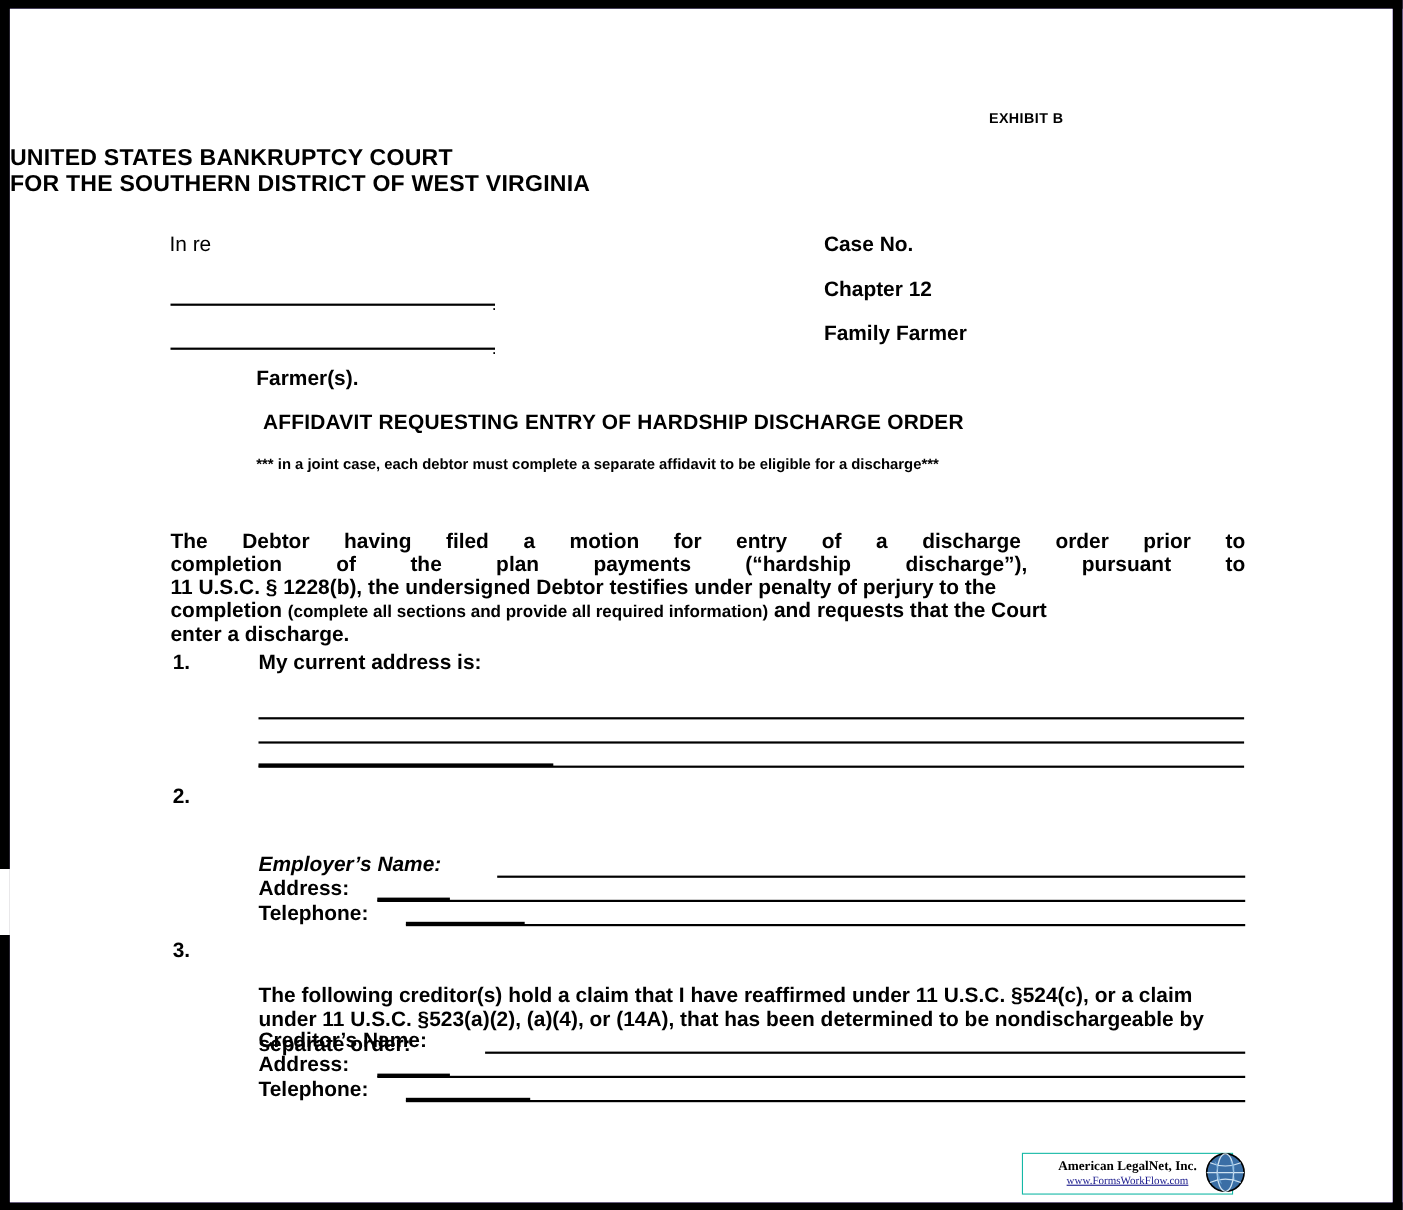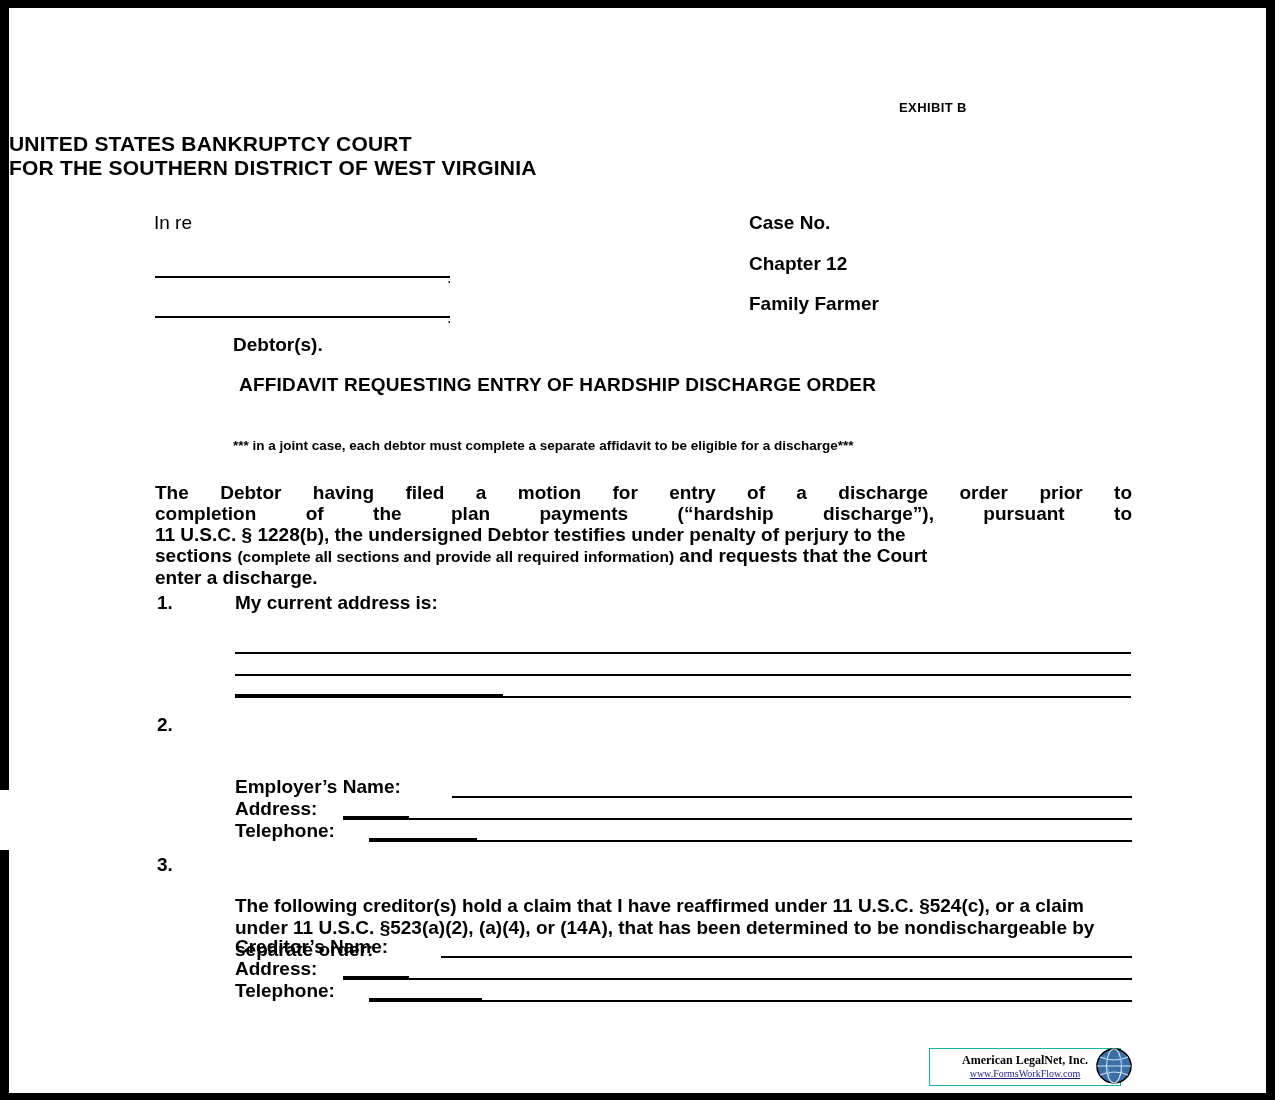--- a/index.html
+++ b/index.html
@@ -151,21 +151,21 @@
     top: 366px;
     font-size: 19px;
     font-weight: bold;
     letter-spacing: 0.2px;
     white-space: nowrap;
   }
 
   .joint-note {
     position: absolute;
     left: 224px;
-    top: 430px;
+    top: 406px;
     font-size: 13.5px;
     font-weight: 600;
     white-space: nowrap;
   }
 
   .para {
     position: absolute;
     left: 146px;
     top: 474px;
     width: 977px;
@@ -210,21 +210,21 @@
   .l1c2 { left: 226px; top: 686px; width: 268px; border-bottom: 3px solid #000; }
 
   .n2 { left: 148px; top: 706px; }
   .t2 { left: 226px; top: 706px; width: 898px; }
 
   .lbl {
     position: absolute;
     font-size: 19px;
     font-weight: bold;
   }
-  .emp-name  { left: 226px; top: 768px; }
+  .emp-name  { left: 226px; top: 768px; font-style: italic; }
   .emp-addr  { left: 226px; top: 790px; }
   .emp-tel   { left: 226px; top: 812px; }
 
   .le1 { left: 443px; top: 788px; width: 680px; }
   .le2 { left: 334px; top: 810px; width: 789px; }
   .le2b { left: 334px; top: 808px; width: 66px; border-bottom: 3px solid #000; }
   .le3 { left: 360px; top: 832px; width: 763px; }
   .le3b { left: 360px; top: 830px; width: 108px; border-bottom: 3px solid #000; }
 
   .n3 { left: 148px; top: 846px; }
@@ -296,31 +296,31 @@
     <div class="inre">In re</div>
     <div class="caseno">Case No.</div>
     <div class="chapter">Chapter 12</div>
     <div class="familyfarmer">Family Farmer</div>
 
     <div class="rule-a"></div>
     <div class="rule-a-tail">.</div>
     <div class="rule-b"></div>
     <div class="rule-b-tail">.</div>
 
-    <div class="debtors">Debtor(s).</div>
+    <div class="debtors">Farmer(s).</div>
 
     <div class="affidavit-title">AFFIDAVIT REQUESTING ENTRY OF HARDSHIP DISCHARGE ORDER</div>
 
     <div class="joint-note">*** in a joint case, each debtor must complete a separate affidavit to be eligible for a discharge***</div>
 
     <div class="para">
       <span class="l1">The Debtor having filed a motion for entry of a discharge order prior to</span>
       <span class="l2">completion of the plan payments (“hardship discharge”), pursuant to</span>
       <span class="l3">11 U.S.C. § 1228(b), the undersigned Debtor testifies under penalty of perjury to the</span>
-      <span class="l4"><span>sections </span><span class="small">(complete all sections and provide all required information)</span><span> and requests that the Court</span></span>
+      <span class="l4"><span>completion </span><span class="small">(complete all sections and provide all required information)</span><span> and requests that the Court</span></span>
       <span class="l5">enter a discharge.</span>
     </div>
 
     <div class="item-num n1">1.</div>
     <div class="item-text t1">My current address is:</div>
     <div class="line-full l1a"></div>
     <div class="line-full l1b"></div>
     <div class="line-full l1c"></div>
     <div class="line-full l1c2"></div>
 

